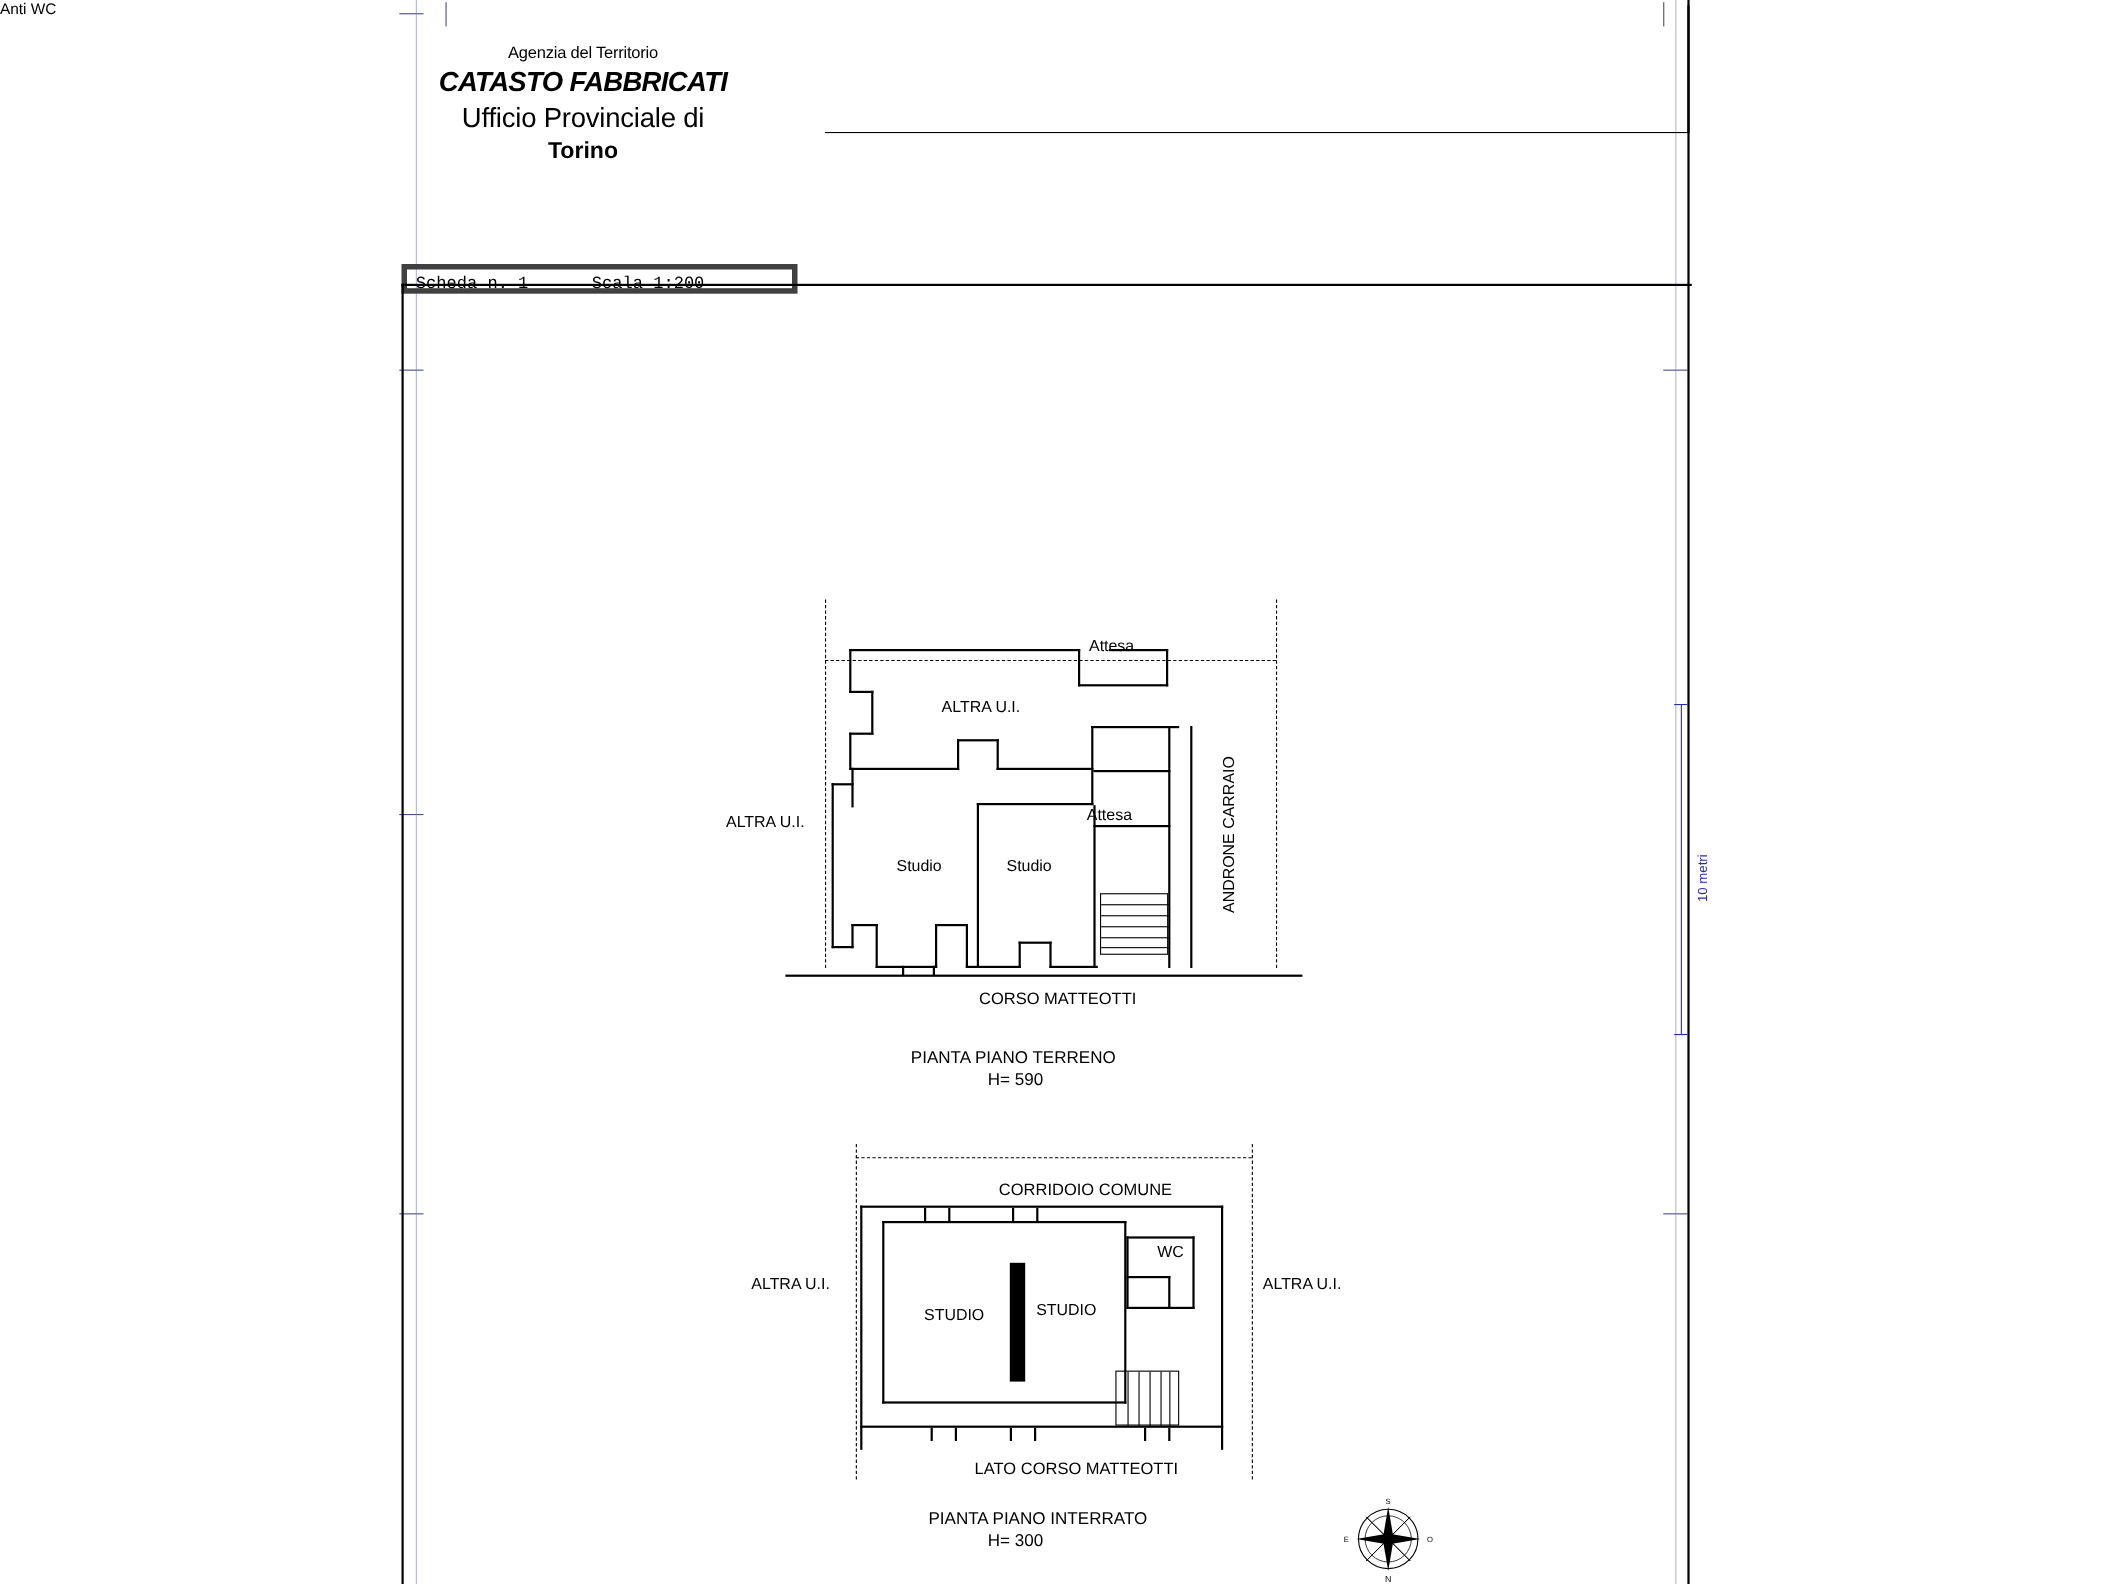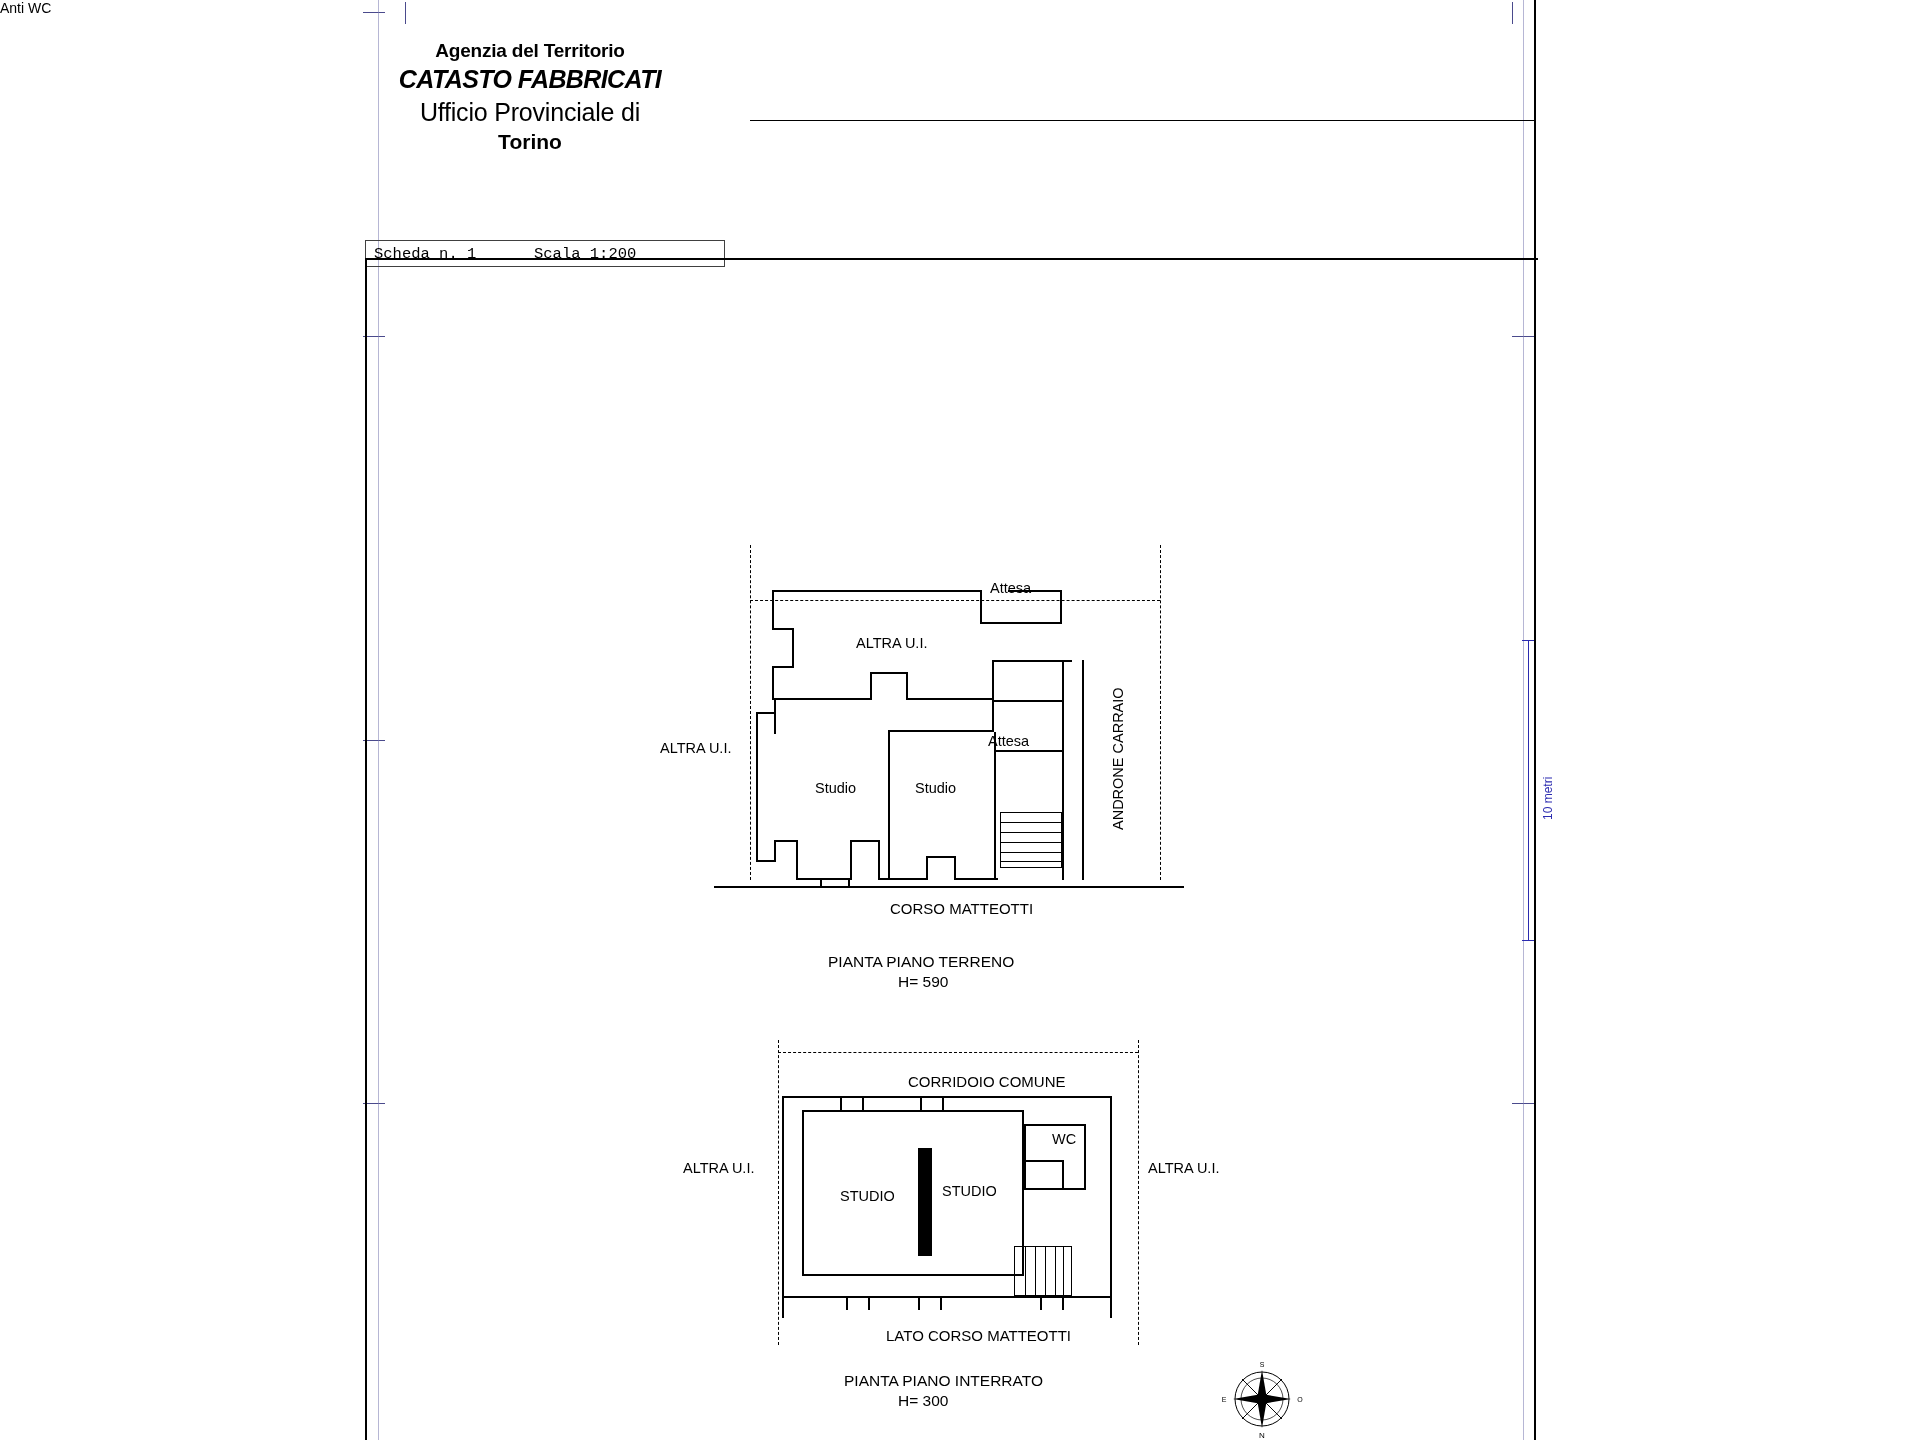--- a/index.html
+++ b/index.html
@@ -24,22 +24,22 @@
   
   .agency-block {
     position: absolute;
     left: 370px;
     top: 40px;
     width: 320px;
     text-align: center;
     line-height: 1.18;
   }
   .agency-line1 {
-    font-size: 19px;
-    font-weight: bold;
+    font-size: 15px;
+    font-weight: normal;
     letter-spacing: -0.2px;
   }
   .agency-line2 {
     font-size: 25px;
     font-weight: bold;
     font-style: italic;
     letter-spacing: -0.6px;
     margin-top: 3px;
   }
   .agency-line3 {
@@ -79,21 +79,21 @@
     font-size: 16px;
     letter-spacing: 0;
   }
 
   .scheda-box {
     position: absolute;
     left: 365px;
     top: 240px;
     width: 360px;
     height: 27px;
-    border: 1px solid #404040;
+    border: 5px solid #404040;
     box-sizing: border-box;
   }
   .scheda-text {
     position: absolute;
     top: 4px;
     font-family: "Liberation Mono", monospace;
     font-size: 15.5px;
     white-space: nowrap;
   }
   .scheda-n { left: 8px; }

